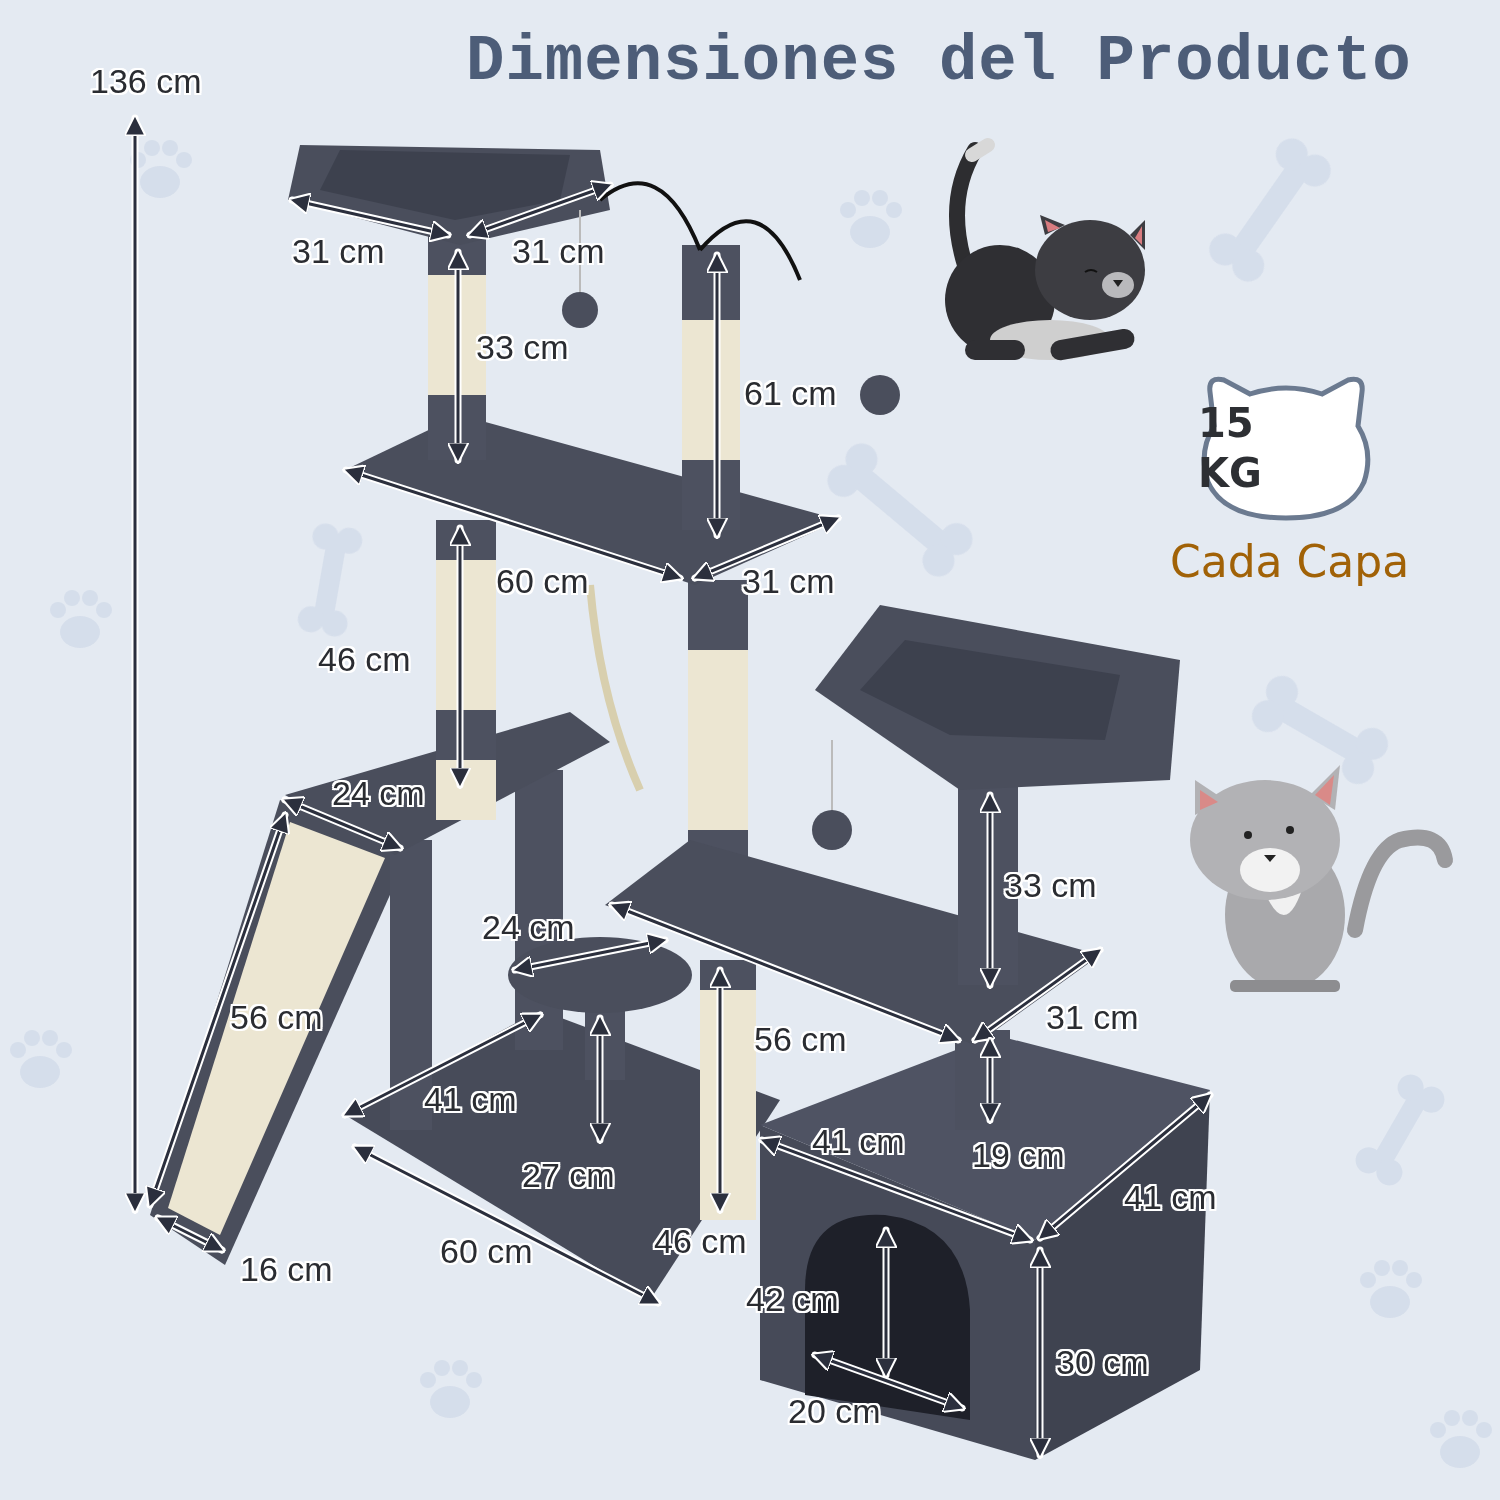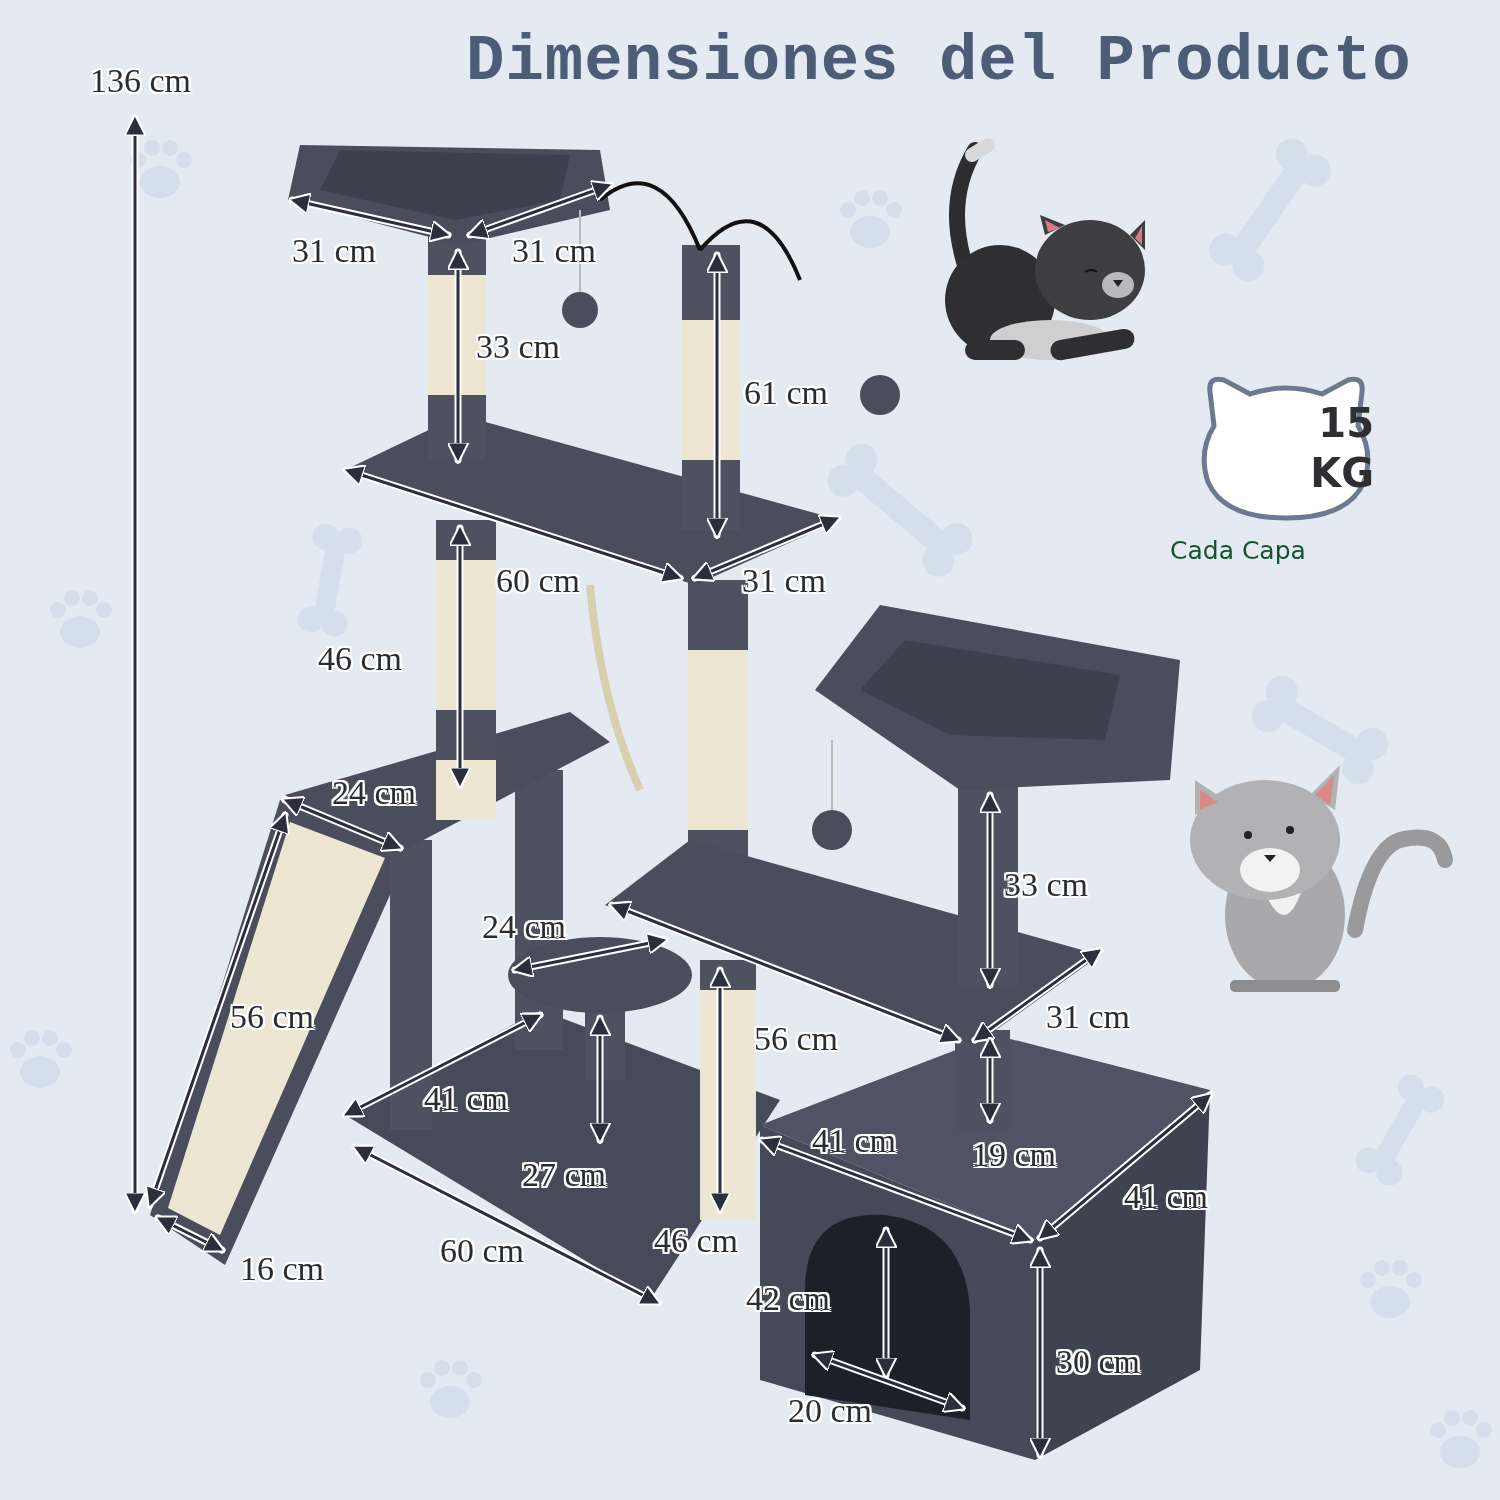--- a/index.html
+++ b/index.html
@@ -1,24 +1,24 @@
 <!DOCTYPE html>
 <html><head>
 <meta charset="utf-8">
 <style>
   html, body { margin: 0; padding: 0; }
   body { width: 1500px; height: 1500px; background: #e4eaf2; position: relative; overflow: hidden; font-family: "DejaVu Sans", sans-serif; }
   .bg { position: absolute; inset: 0; }
   .title { position: absolute; left: 466px; top: 26px; font-family: Liberation Mono, monospace; font-weight: bold; font-size: 64px; letter-spacing: 1px; color: #4d5d78; white-space: nowrap; }
-  .dim { position: absolute; font-family: Liberation Serif, serif; font-size: 34px; color: #2a2c31; white-space: nowrap;
+  .dim { position: absolute; font-family: Liberation Sans, sans-serif; font-size: 34px; color: #2a2c31; white-space: nowrap;
          text-shadow: -2px -2px 0 #fff, 2px -2px 0 #fff, -2px 2px 0 #fff, 2px 2px 0 #fff, 0 2px 0 #fff, 0 -2px 0 #fff, 2px 0 0 #fff, -2px 0 0 #fff; text-align: center; }
   .art { position: absolute; left: 0; top: 0; width: 1500px; height: 1500px; }
   .badge { position: absolute; left: 1198px; top: 372px; width: 176px; height: 150px; }
-  .badge-text { position: absolute; left: 1198px; top: 398px; width: 176px; text-align: right; font-family: "DejaVu Sans", sans-serif; font-weight: bold; font-size: 40px; line-height: 50px; color: #2d2f33; }
-  .badge-caption { position: absolute; left: 1170px; top: 536px; font-family: "DejaVu Sans", sans-serif; font-size: 25px; color: #14532d; }
+  .badge-text { position: absolute; left: 1198px; top: 398px; width: 176px; text-align: left; font-family: "DejaVu Sans", sans-serif; font-weight: bold; font-size: 40px; line-height: 50px; color: #2d2f33; }
+  .badge-caption { position: absolute; left: 1170px; top: 536px; font-family: "DejaVu Sans", sans-serif; font-size: 44px; color: #a16207; }
 </style>
 </head>
 <body>
 
 <svg class="bg" viewBox="0 0 1500 1500">
   <g fill="#d3dcea" opacity="0.85">
     <g transform="translate(1270,210) rotate(-55)">
         <rect x="-55" y="-12" width="110" height="24" rx="12"></rect>
         <circle cx="-58" cy="-14" r="16"></circle>
         <circle cx="-58" cy="14" r="16"></circle>

